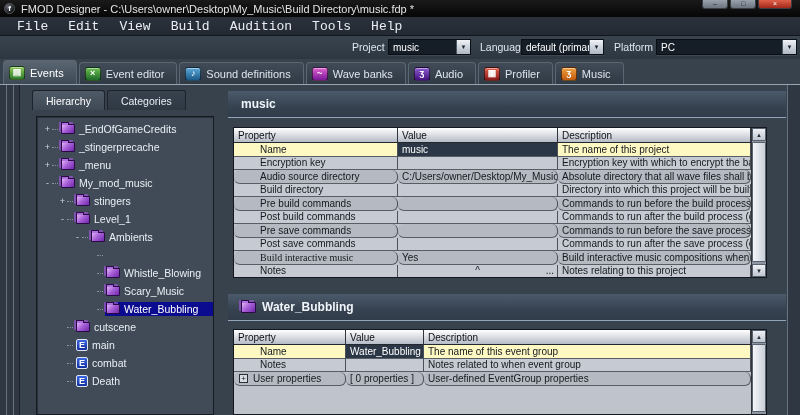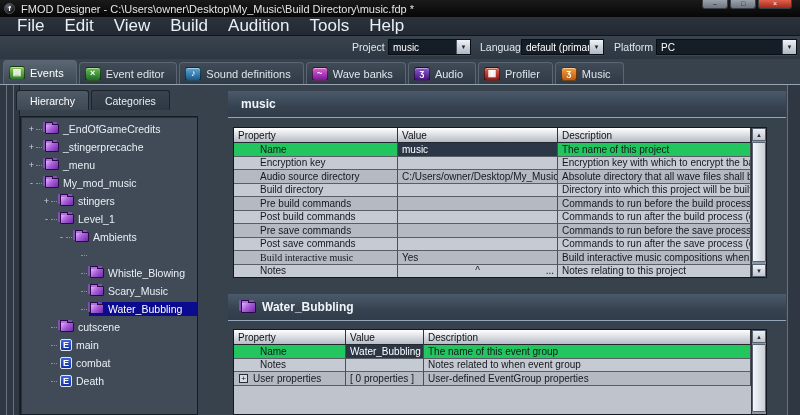--- a/index.html
+++ b/index.html
@@ -35,21 +35,21 @@
   }
   .win-btn.close { background:linear-gradient(180deg,#e0614a,#a3281a); color:#fff; width:34px; }
 
   
   #menubar {
     position:absolute; left:0; top:17px; width:800px; height:19px;
     background:linear-gradient(180deg,#2b323b,#222932);
     border-bottom:1px solid #11161c;
     display:flex; align-items:center; padding-left:8px; gap:2px;
   }
-  .menu-item { font-size:17px; color:#e9eff5; padding:2px 9px; border-radius:2px; }
+  .menu-item { font-size:13px; color:#e9eff5; padding:2px 9px; border-radius:2px;font-family:Liberation Mono, monospace; }
 
   
   #toolbar {
     position:absolute; left:0; top:36px; width:800px; height:23px;
     background:linear-gradient(180deg,#39444f,#2d3742);
   }
   .tb-label { position:absolute; top:5px; font-size:10.5px; color:#dfe7ef; }
   .dropdown {
     position:absolute; top:3px; height:16px;
     background:#151d27; border:1px solid #0a0f15;
@@ -102,21 +102,21 @@
     content:""; position:absolute; top:0; bottom:0; width:1px; background:#66727f;
   }
   #left-strip::before { left:6px; } #left-strip::after { left:13px; }
 
   #right-strip {
     position:absolute; right:0; top:0; width:13px; height:330px;
     background:#2e3742; border-left:1px solid #66727f;
   }
 
   
-  #sidebar { position:absolute; left:12px; top:0; width:206px; height:330px; }
+  #sidebar { position:absolute; left:28px; top:0; width:206px; height:330px; }
   #sidebar-tabs { position:absolute; left:4px; top:5px; display:flex; }
   .side-tab {
     font-size:10.5px; color:#e6edf3; padding:4px 13px 3px;
     border:1px solid #1c232c; border-bottom:none; border-radius:3px 3px 0 0;
     margin-right:2px; background:linear-gradient(180deg,#39434f,#2e3843);
   }
   .side-tab.selected { background:linear-gradient(180deg,#4e5a66,#3e4955); color:#fff; }
   #tree-box {
     position:absolute; left:8px; top:31px; width:178px; bottom:0;
     background:#414b57; border:1px solid #151b23;
@@ -172,22 +172,22 @@
     font-size:10px; color:#14181e; padding:0 4px; overflow:hidden;
     white-space:nowrap; border-right:1px solid #4a5058; border-bottom:1px solid #585d66;
     display:flex; align-items:center;
   }
   .trow.head .tcell {
     background:linear-gradient(180deg,#ffffff,#b6bcc6);
     border-right:1px solid #30353c; border-bottom:1px solid #23282f;
     font-size:10px; color:#0d1116;
   }
   .trow.light .tcell { background:#c6cad2; }
-  .trow.dark  .tcell { background:#b5b9c1; }
-  .trow.sel   .tcell { background:#22c55e; }
+  .trow.dark  .tcell { background:#b5b9c1;border-radius:6px; }
+  .trow.sel   .tcell { background:#fef9c3; }
   .trow.sel   .tcell.val { background:#2b3746; color:#fff; }
   .tcell.prop { padding-left:26px; }
   .tcell.prop.exp { padding-left:5px; }
   .tcell.caret { justify-content:center; position:relative; }
   .caret-right { position:absolute; right:3px; font-size:10px; }
   .expand-box {
     width:9px; height:9px; border:1px solid #2a2f36; background:#d8dce2;
     font-size:8px; line-height:7px; text-align:center; color:#111;
     margin-right:5px; flex:none;
   }

